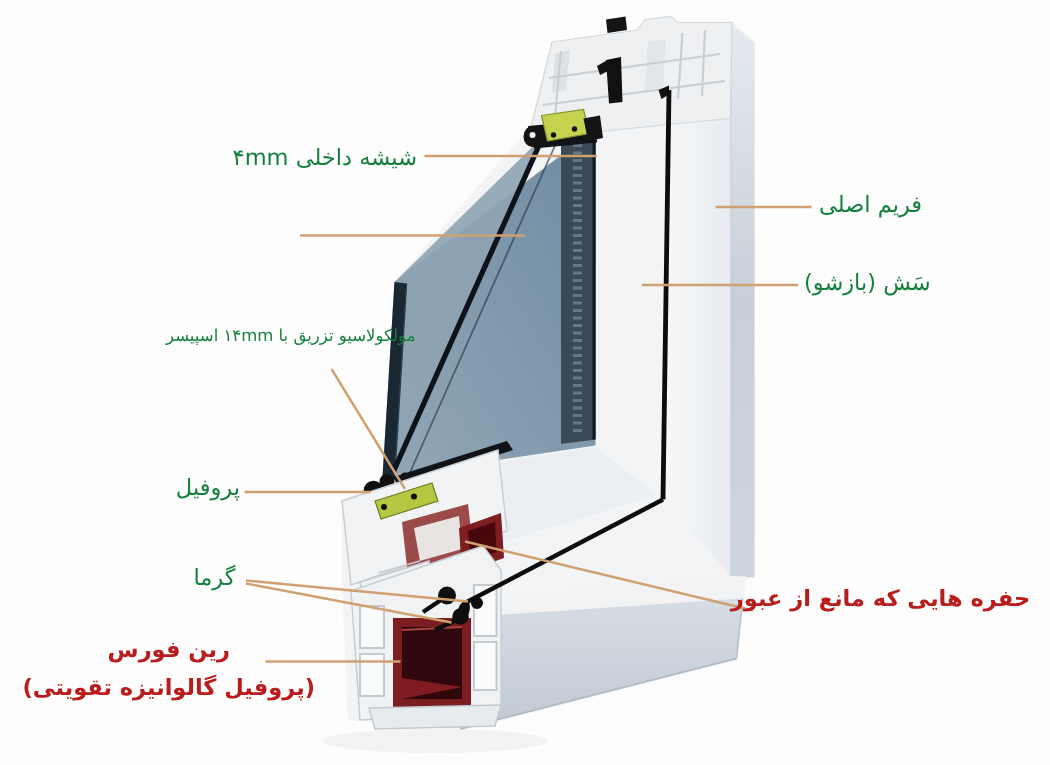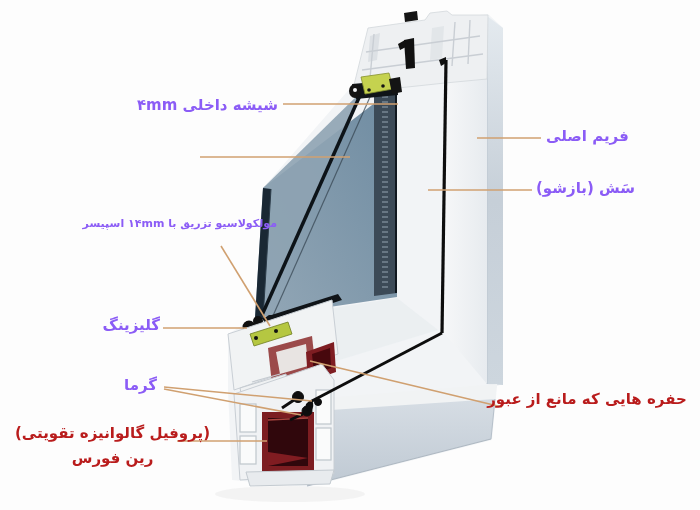--- a/index.html
+++ b/index.html
@@ -1,20 +1,20 @@
 <!DOCTYPE html>
 <html lang="fa"><head>
 <meta charset="utf-8">
 <style>
   html,body{margin:0;padding:0;background:#fdfdfd;}
   #stage{position:relative;width:700px;height:510px;background:#fdfdfd;overflow:hidden;
          font-family:"DejaVu Sans",sans-serif;}
   #art{position:absolute;left:0;top:0;}
-  .label{position:absolute;direction:rtl;white-space:nowrap;font-weight:700;
-         font-size:15px;color:#8b5cf6;line-height:20px;}
+  .label{position:absolute;direction:rtl;white-space:nowrap;font-weight:400;
+         font-size:15px;color:#15803d;line-height:20px;}
   .label-block{position:absolute;direction:rtl;font-weight:700;font-size:15px;
          color:#b91c1c;text-align:center;}
   .l-inner-glass {top:95px;  right:422px;}
   .l-outer-glass {top:143px; right:504px;}
   .l-spacer      {top:214px; right:423px; font-size:11px;}
   .l-glazing     {top:315px; right:540px;}
   .l-gasket      {top:375px; right:543px;}
   .l-reinforce   {top:421px; left:0; width:225px; line-height:25px;}
   .l-mainframe   {top:126px; left:546px;}
   .l-sash        {top:178px; left:536px;}
@@ -177,27 +177,27 @@
       <line x1="428" y1="190" x2="532" y2="190"></line>
       <line x1="310" y1="361" x2="502" y2="407"></line>
     </g>
   </svg>
 
   <div class="label l-inner-glass">شیشه داخلی ۴mm</div>
 
 
   <div class="label l-spacer">مولکولاسیو تزریق با ۱۴mm اسپیسر</div>
 
-  <div class="label l-glazing">گلیزینگ</div>
+  <div class="label l-glazing">پروفیل</div>
 
   <div class="label l-gasket">گرما</div>
 
   <div class="label-block l-reinforce">
+    <div>رین فورس</div>
     <div>(پروفیل گالوانیزه تقویتی)</div>
-    <div>رین فورس</div>
   </div>
 
   <div class="label l-sash">سَش (بازشو)</div>
 
   <div class="label l-mainframe">فریم اصلی</div>
 
   <div class="label-block l-cavities">
     <div>حفره هایی که مانع از عبور</div>
   </div>
 

